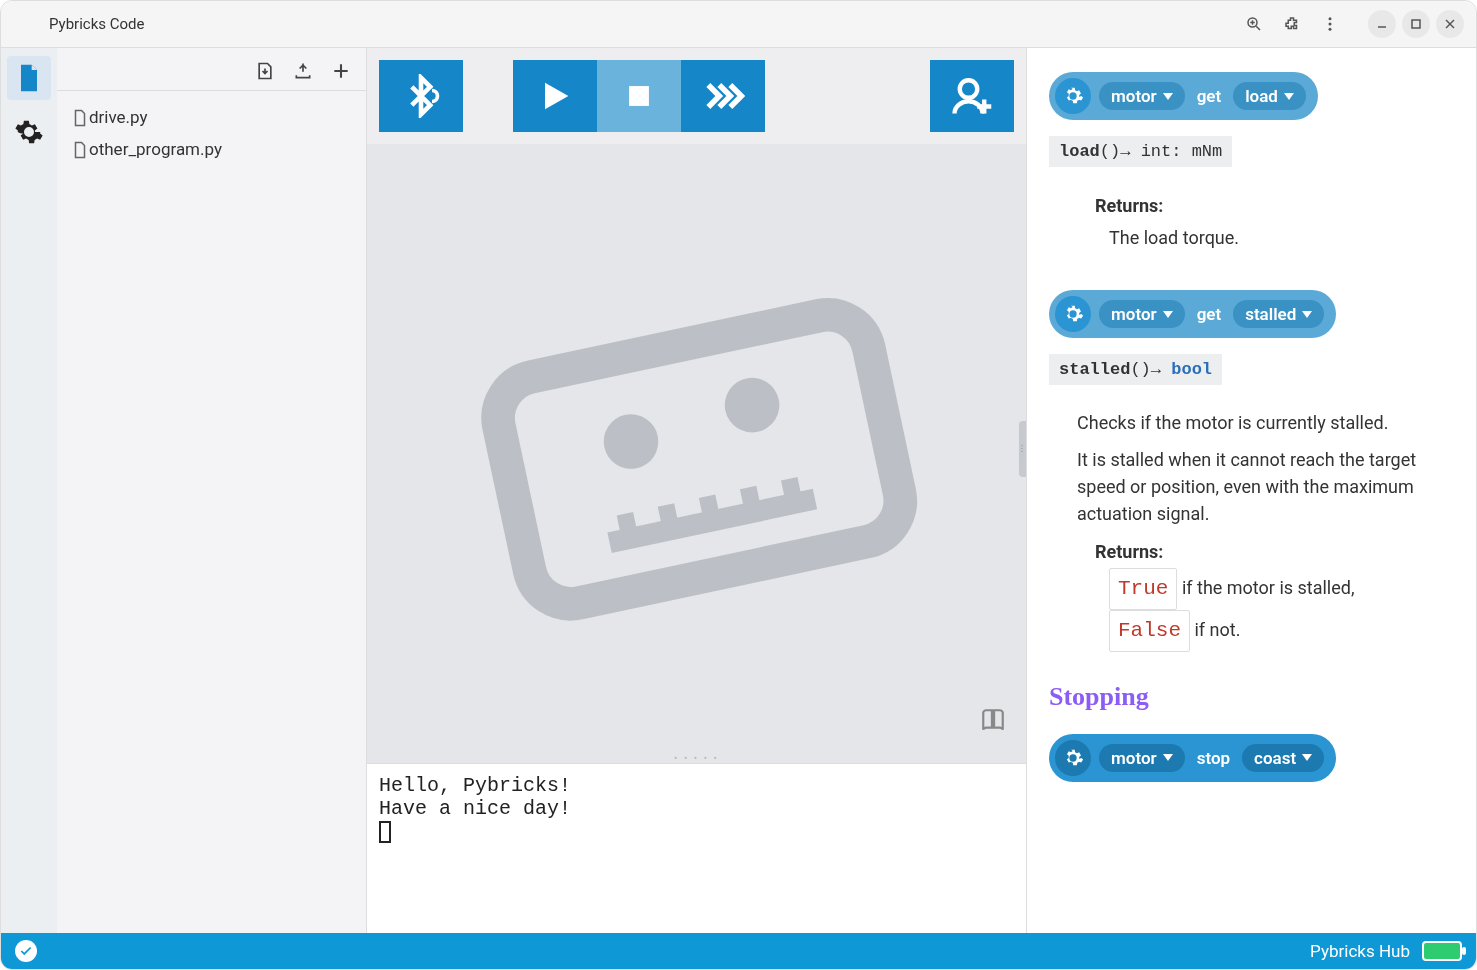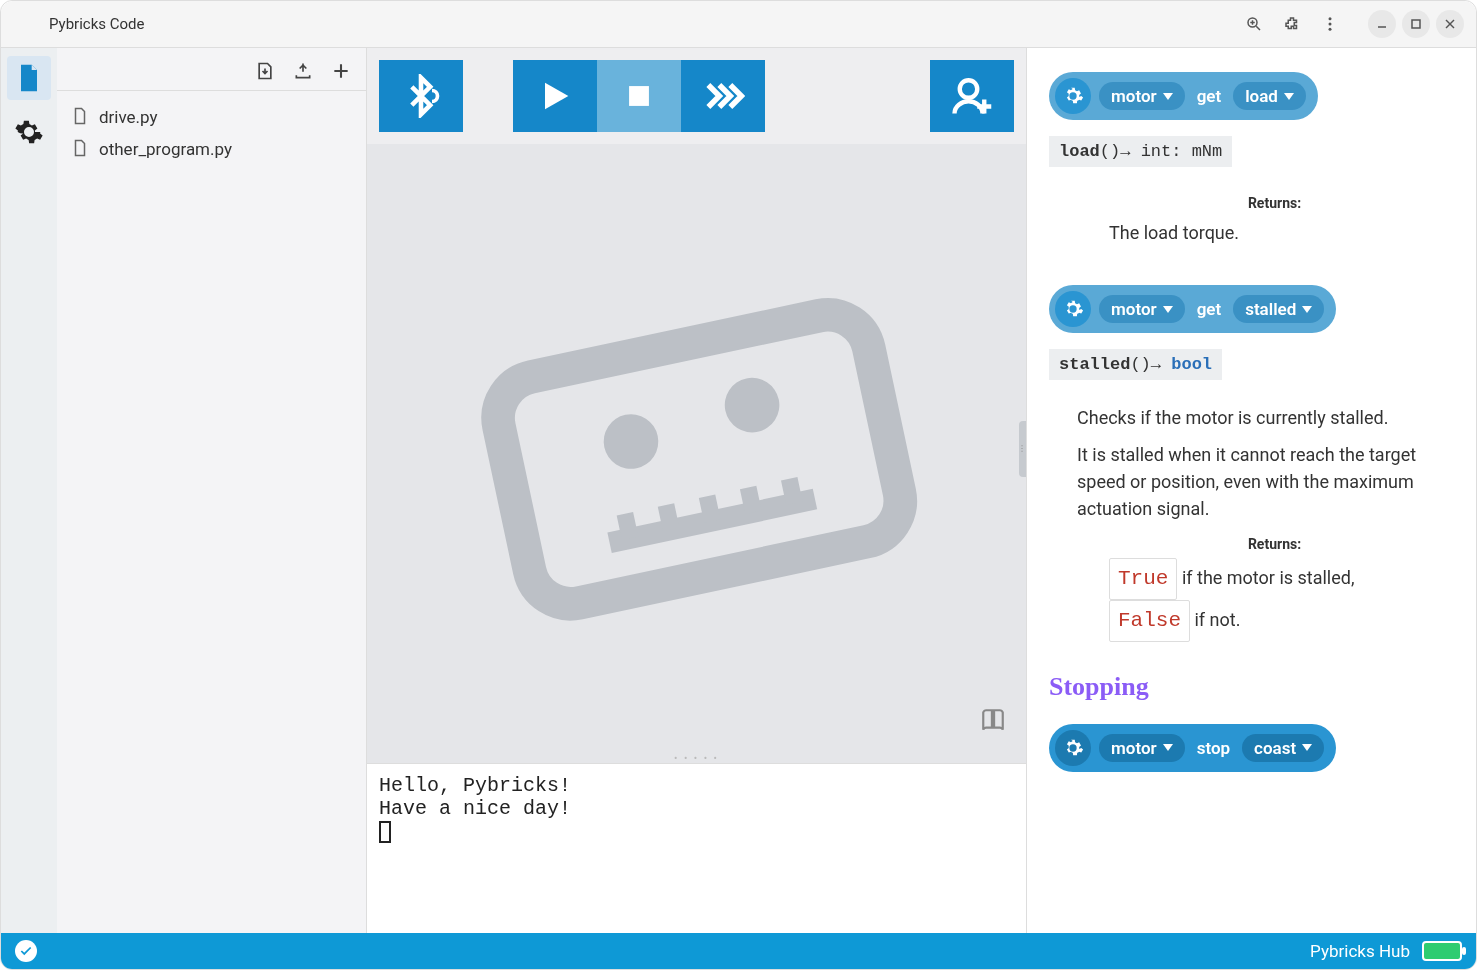--- a/index.html
+++ b/index.html
@@ -90,21 +90,21 @@
     display:flex;
     justify-content:flex-end;
     gap:16px;
     padding:12px 14px 8px;
     border-bottom:1px solid #ddd;
     color:#555;
   }
   .sidebar-toolbar .tb-btn { width:22px;height:22px;display:flex;align-items:center;justify-content:center;}
   .file-list { padding:10px 0; }
   .file-item {
-    display:flex; align-items:flex-start; gap:10px;
+    display:flex; align-items:flex-end; 
     padding:6px 14px;
     font-size:17px; color:#333;
   }
   .file-icon { width:18px;height:18px;color:#666; }
 
   
   .center {
     flex:1;
     display:flex;flex-direction:column;
     min-width:0;
@@ -236,21 +236,21 @@
     padding:6px 10px;
     font-family:"Courier New",monospace;
     font-size:17px;
     color:#333;
     margin:6px 0 14px;
   }
   .sig b { font-weight:700; }
   .sig .arrow { color:#333; }
   .sig .bool { color:#2a6fb8; font-weight:600;}
   .docs p { font-size:18px; color:#333; line-height:1.5; margin:10px 0 10px 28px;}
-  .docs .ret-label { font-weight:700; font-size:14px; margin:14px 0 6px 46px; color:#333;text-align:center;}
+  .docs .ret-label { font-weight:700; font-size:18px; margin:14px 0 6px 46px; color:#333;}
   .docs .ret-text { font-size:18px; margin-left:60px;color:#333; line-height:1.8;}
   .docs .code-chip {
     display:inline-block;
     background:#fff;
     border:1px solid #ddd;
     padding:1px 8px;
     font-family:"Courier New",monospace;
     color:#c0392b;
     border-radius:2px;
     font-size:21px;

